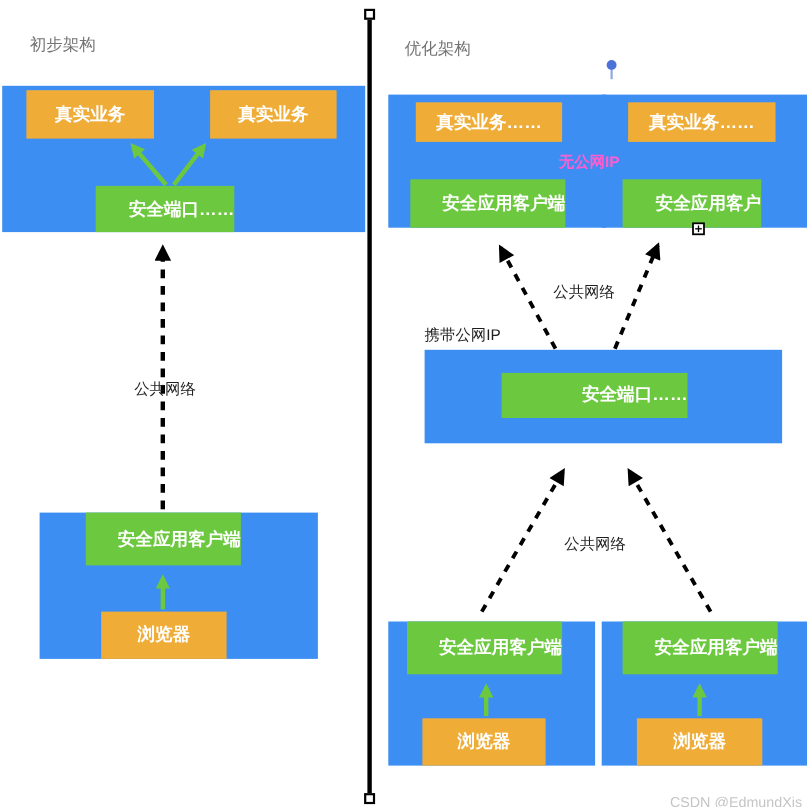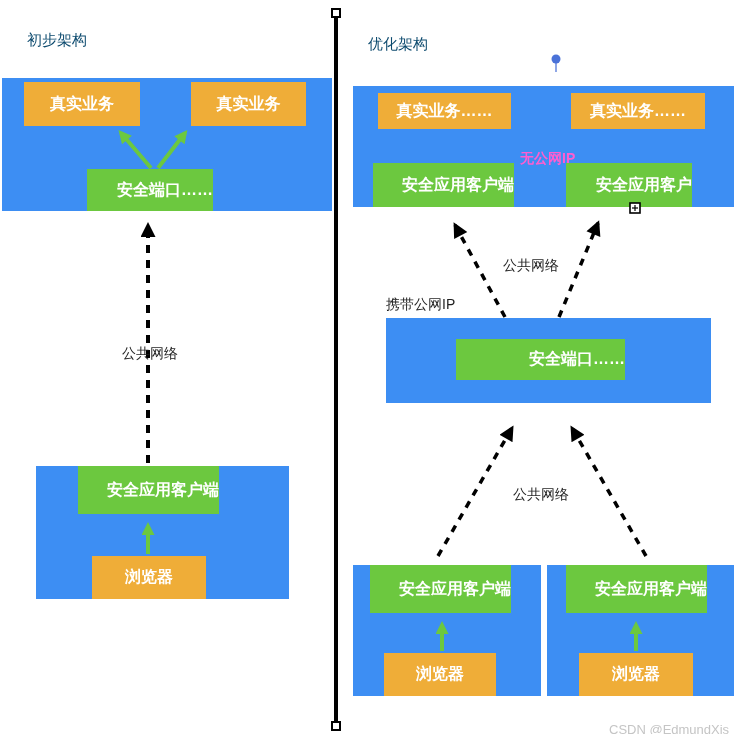--- a/index.html
+++ b/index.html
@@ -1,19 +1,19 @@
 <!DOCTYPE html>
 <html><head>
 <meta charset="utf-8">
 <style>
   html,body{margin:0;padding:0;background:#ffffff;}
   body{font-family:"Liberation Sans","DejaVu Sans",sans-serif;}
   .canvas{position:relative;width:734px;height:734px;background:#ffffff;overflow:hidden;}
   .abs{position:absolute;}
-  .section-title{font-size:15px;color:#0c4a6e;white-space:nowrap;}
+  .section-title{font-size:15px;color:#737373;white-space:nowrap;}
   .net-label{font-size:14px;color:#1f1f1f;white-space:nowrap;}
   .blue-box{position:absolute;background:#3D8EF3;padding-left:16px;}
   .orange-box{position:absolute;background:#EFAD38;display:flex;align-items:center;justify-content:center;}
   .green-box{position:absolute;background:#6CC83F;display:flex;align-items:center;justify-content:flex-end;}
   .box-label{color:#ffffff;font-weight:bold;font-size:16px;white-space:nowrap;}
   .pink-label{position:absolute;color:#FF5ED0;font-size:14px;font-weight:bold;white-space:nowrap;z-index:6;}
   .divider-line{position:absolute;background:#000000;}
   .divider-handle{position:absolute;width:10px;height:10px;background:#ffffff;border:2px solid #000000;box-sizing:border-box;z-index:4;}
   .watermark{position:absolute;color:#C5C5C5;font-size:13px;white-space:nowrap;}
   svg.shape{position:absolute;overflow:visible;}
@@ -93,21 +93,21 @@
 
   <div class="blue-box" style="left:547px;top:86px;width:186px;height:121px;">
     <div class="orange-box" style="left:24px;top:7px;width:134px;height:36px;">
       <span class="box-label">真实业务……</span>
     </div>
     <div class="green-box" style="left:19px;top:77px;width:126px;height:44px;">
       <span class="box-label">安全应用客户</span>
     </div>
   </div>
 
-  <div class="pink-label" style="left:508px;top:150px;margin-left:12px;">无公网IP</div>
+  <div class="pink-label" style="left:508px;top:139px;">无公网IP</div>
 
   <svg class="shape" style="left:629px;top:202px;" width="12" height="12">
     <rect x="1" y="1" width="10" height="10" fill="#ffffff" stroke="#000000" stroke-width="1.6"></rect>
     <line x1="6" y1="3" x2="6" y2="9" stroke="#000000" stroke-width="1.2"></line>
     <line x1="3" y1="6" x2="9" y2="6" stroke="#000000" stroke-width="1.2"></line>
   </svg>
 
   <svg class="shape" style="left:441px;top:209px;" width="72" height="112">
     <line x1="64" y1="108" x2="14" y2="16" stroke="#000000" stroke-width="3.5" stroke-dasharray="7 7" marker-end="url(#ah-black)"></line>
   </svg>

